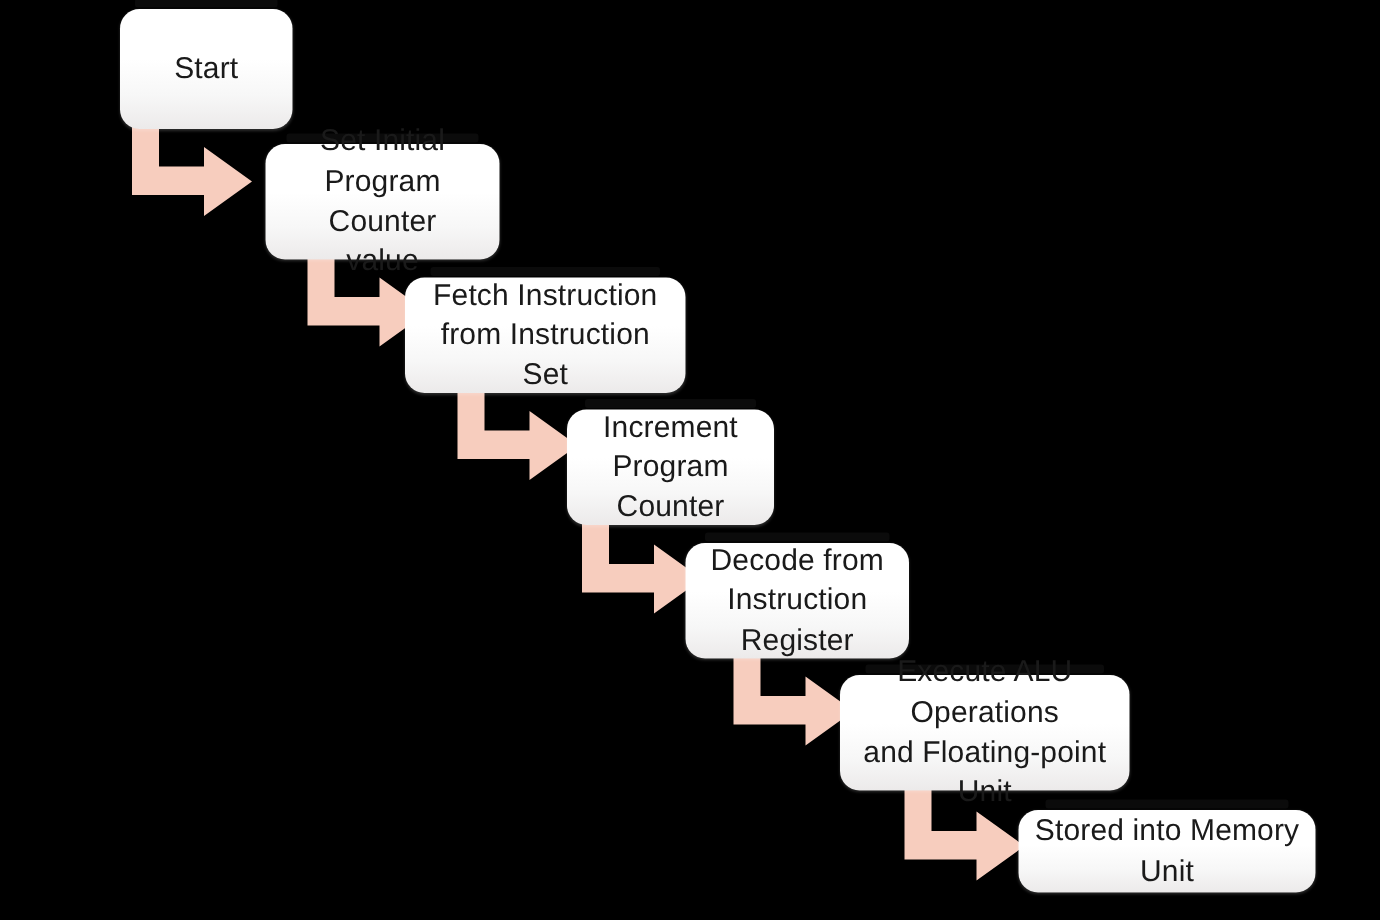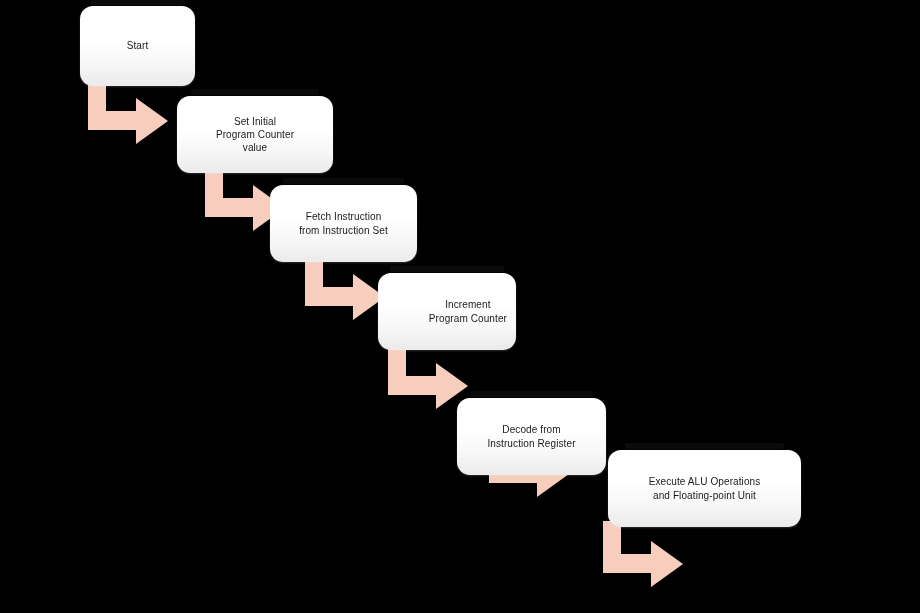--- a/index.html
+++ b/index.html
@@ -18,21 +18,21 @@
   .node {
     position: absolute;
     box-sizing: border-box;
     background: linear-gradient(to bottom, #ffffff 0%, #ffffff 42%, #f7f7f7 72%, #eceaea 100%);
     border-radius: 13px;
     display: flex;
     align-items: center;
     justify-content: center;
     text-align: center;
     color: #1a1a1a;
-    font-size: 10px;
+    font-size: 20px;
     line-height: 1.33;
     letter-spacing: 0.1px;
     box-shadow: 0 1px 2px rgba(255,255,255,0.18);
     z-index: 4;
   }
   .node .label {
     display: block;
     padding: 0 9px;
     white-space: pre-line;
   }
@@ -101,34 +101,38 @@
   <div class="node" style="left:80px;  top:6px;   width:115px; height:80px;">
     <span class="label">Start</span>
   </div>
 
   <div class="node" style="left:177px; top:96px;  width:156px; height:77px;">
     <span class="label">Set Initial
 Program Counter
 value</span>
   </div>
 
-  <div class="node" style="left:270px; top:185px; width:147px; height:77px;">
+  <div class="node" style="left:270px; top:185px; width:187px; height:77px;">
     <span class="label">Fetch Instruction
 from Instruction Set</span>
   </div>
 
   <div class="node" style="left:378px; top:273px; width:138px; height:77px;justify-content:flex-end;">
     <span class="label">Increment
 Program Counter</span>
   </div>
 
-  <div class="node" style="left:457px; top:362px; width:149px; height:77px;margin-top:36px;">
+  <div class="node" style="left:457px; top:362px; width:149px; height:77px;">
     <span class="label">Decode from
 Instruction Register</span>
   </div>
 
-  <div class="node" style="left:560px; top:450px; width:193px; height:77px;margin-left:48px;">
+  <div class="node" style="left:560px; top:450px; width:193px; height:77px;">
     <span class="label">Execute ALU Operations
 and Floating-point Unit</span>
   </div>
 
+  <div class="node" style="left:679px; top:540px; width:198px; height:55px;">
+    <span class="label">Stored into Memory
+Unit</span>
+  </div>
 
 </div>
 
 </body></html>

